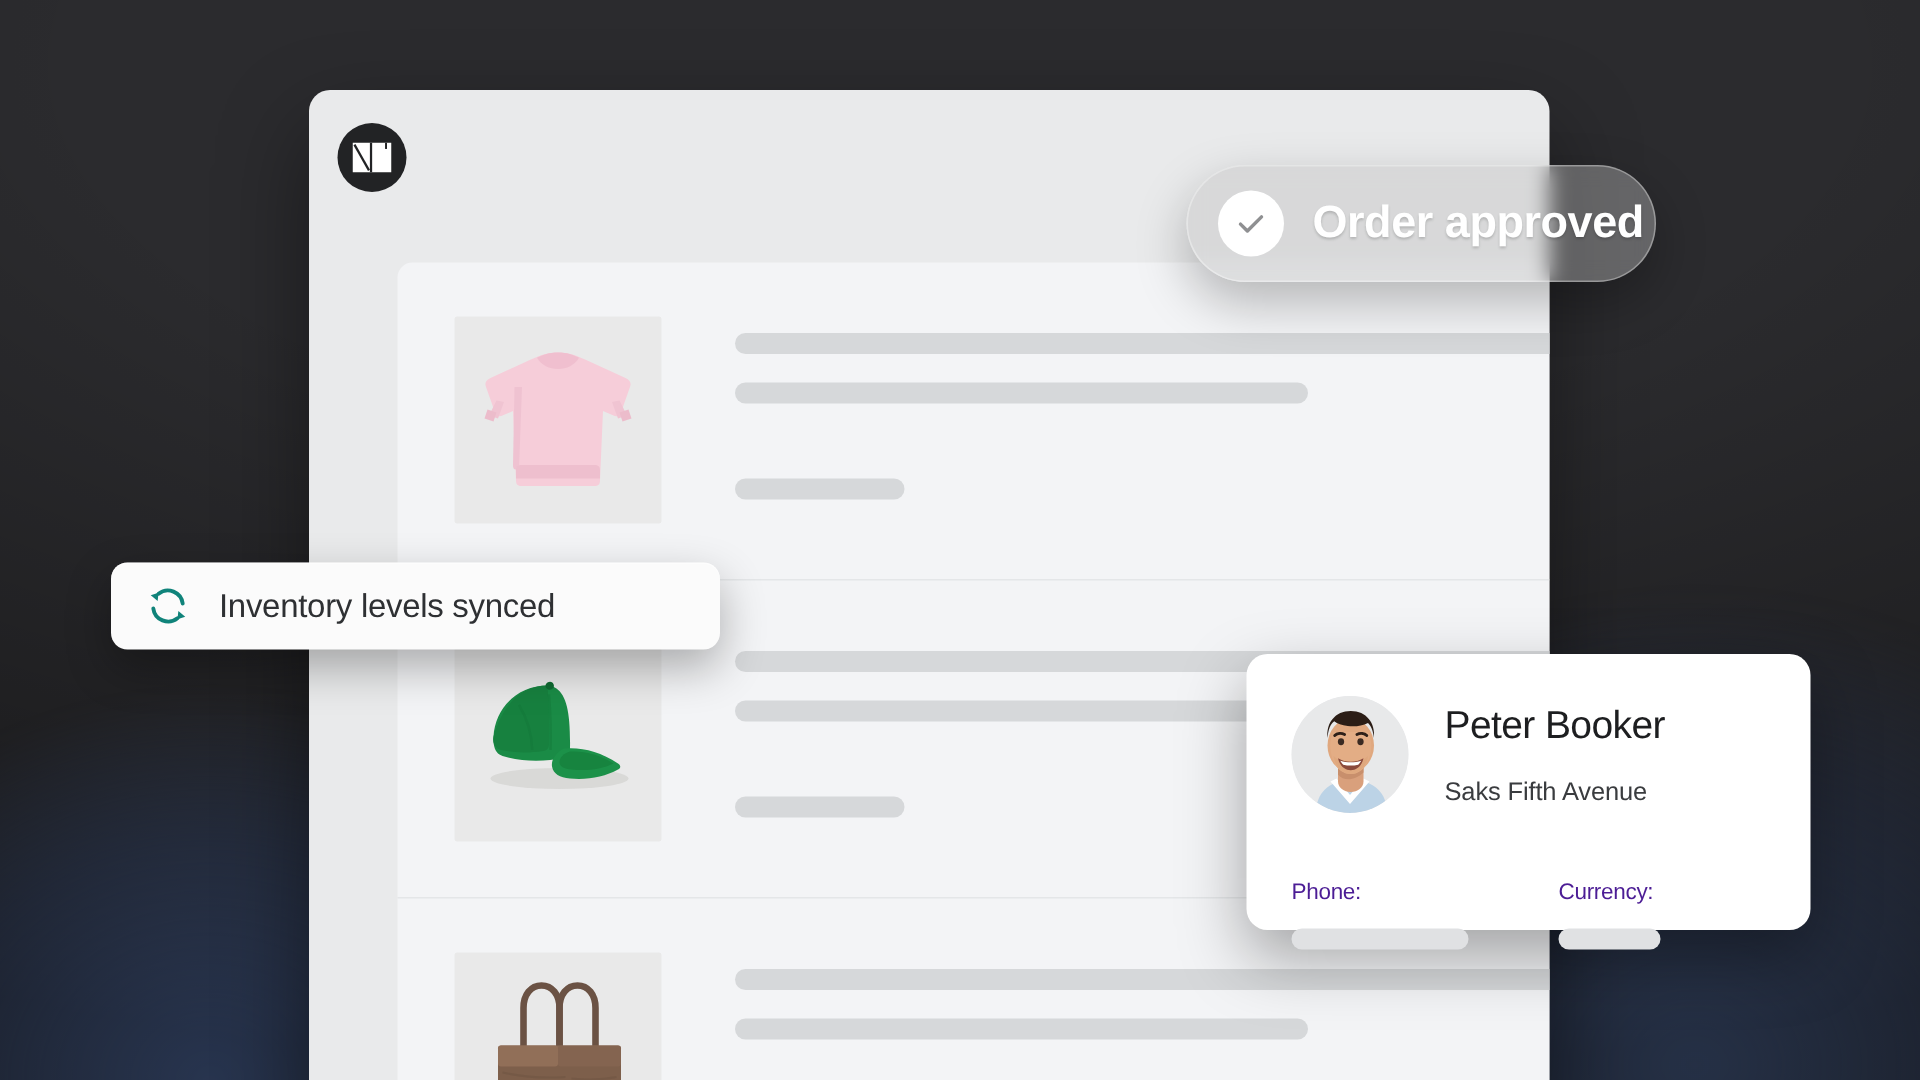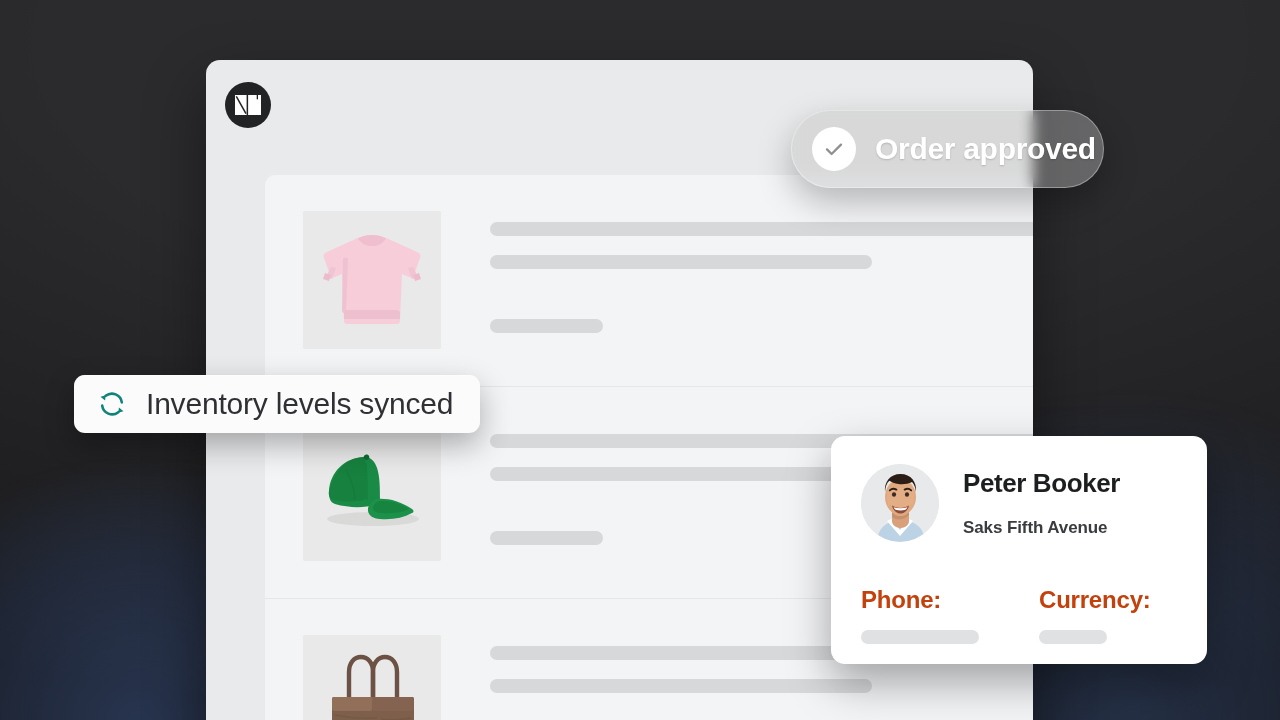--- a/index.html
+++ b/index.html
@@ -104,44 +104,43 @@
     position:absolute; left:74px; top:375px;
     width:406px; height:58px;
     display:flex; align-items:center; gap:19px;
     padding-left:23px;
     background:#fbfbfb;
     border-radius:11px;
     box-shadow:0 12px 30px rgba(0,0,0,.30), 0 1px 0 rgba(255,255,255,.6) inset;
   }
   #inventory-toast .sync { width:30px; height:30px; flex:0 0 30px; }
   #inventory-toast .label {
-    font-size:30px; color:#2e3033; letter-spacing:-.2px;
+    font-size:22px; color:#2e3033; letter-spacing:-.2px;
   }
 
   
   #contact-card {
     position:absolute; left:831px; top:436px;
-    width:376px; height:228px;
+    width:376px; height:184px;
     background:#fff; border-radius:14px;
     box-shadow:0 18px 44px rgba(0,0,0,.34);
     padding:28px 30px 0 30px;
-    font-weight:bold;
   }
   .contact-head { display:flex; align-items:center; gap:24px; }
   .avatar {
     width:78px; height:78px; flex:0 0 78px; border-radius:50%;
     overflow:hidden; background:#e7e8ea;
   }
   .avatar svg { display:block; width:100%; height:100%; }
   .contact-name { font-size:26px; color:#1d1e20; letter-spacing:-.4px; }
   .contact-company { font-size:17px; color:#3a3c3f; margin-top:19px; letter-spacing:-.1px; }
   .contact-fields { display:flex; margin-top:44px; }
   .field { flex:0 0 auto; }
   .field:first-child { width:178px; }
-  .field-label { font-size:24px; color:#c2410c; letter-spacing:-.2px; }
+  .field-label { font-size:15px; color:#4c1d95; letter-spacing:-.2px; }
   .field-value { height:14px; background:#e0e1e3; border-radius:7px; margin-top:16px; }
   .field:nth-child(1) .field-value { width:118px; }
   .field:nth-child(2) .field-value { width:68px; }
 </style>
 </head>
 <body>
 
 <div id="bg">
   <div class="glow-left"></div>
   <div class="glow-mid"></div>

